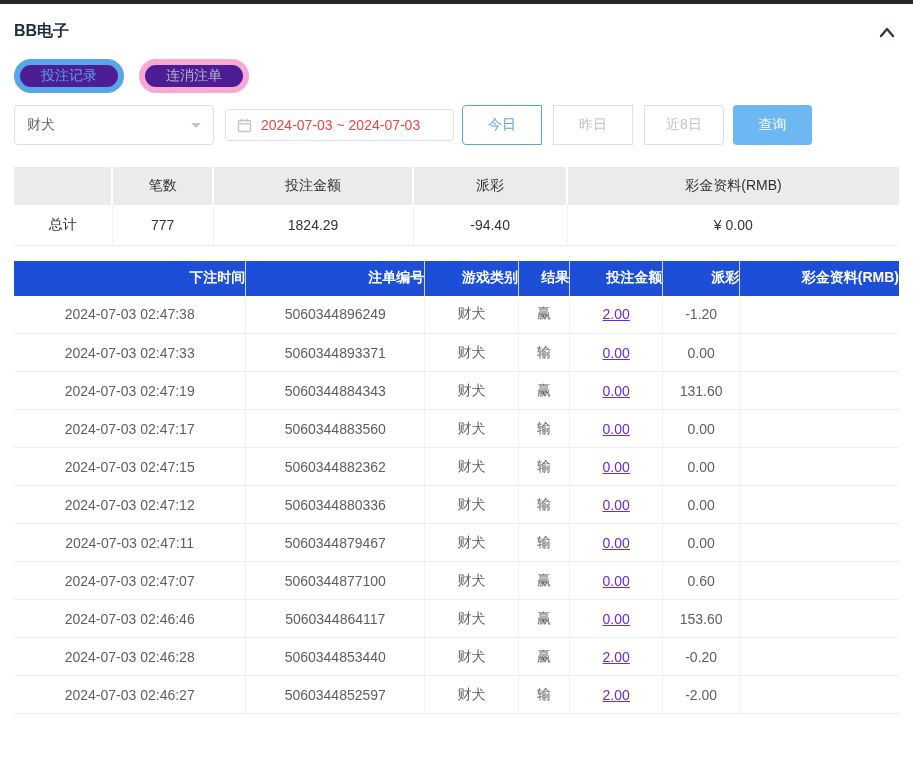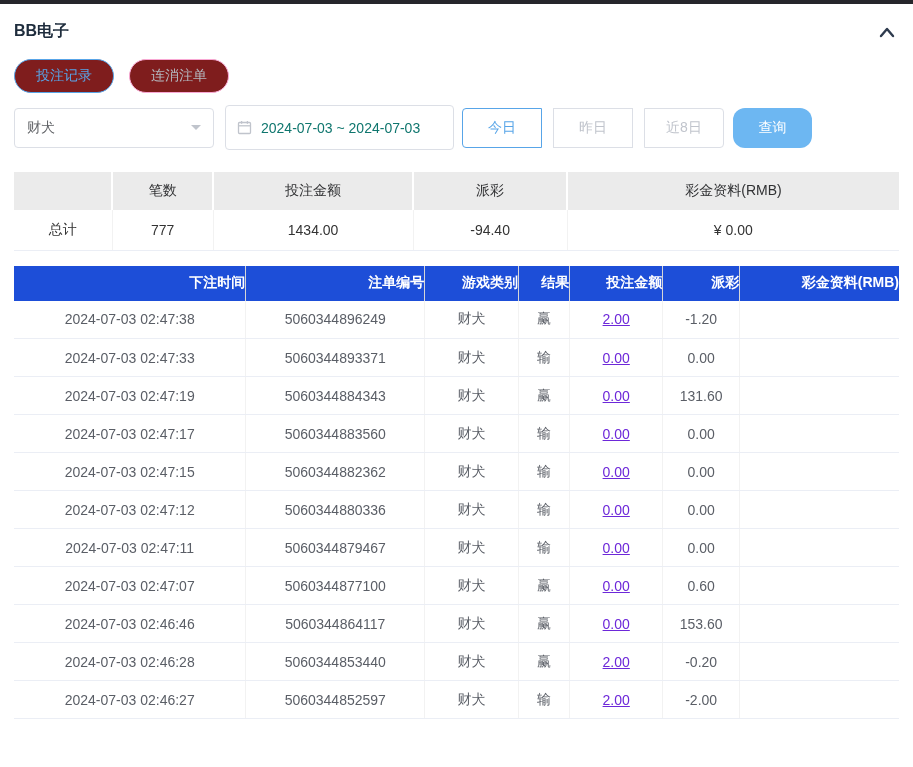--- a/index.html
+++ b/index.html
@@ -6,44 +6,44 @@
   html,body { width:913px; height:767px; overflow:hidden; background:#fff;
     font-family:"Liberation Sans","DejaVu Sans",sans-serif; }
   .top-bar { height:4px; background:#26262b; }
   .container { padding:0 14px; }
 
   .panel-header { display:flex; justify-content:space-between; align-items:center; padding-top:17px; }
   .panel-title { font-size:16px; font-weight:bold; color:#1f2d3d; }
   .collapse-btn { background:none; border:none; cursor:pointer; padding:2px; line-height:0; }
 
   .tabs { margin-top:17px; display:flex; gap:15px; }
-  .tab { height:34px; padding:0 21px; border:1px solid #f9a8d4; border-radius:17px;
-    font-size:14px; color:#b4b8bf; background:#7f1d1d; cursor:pointer;
+  .tab { height:34px; padding:0 21px; border:6px solid #f9a8d4; border-radius:17px;
+    font-size:14px; color:#b4b8bf; background:#4c1d95; cursor:pointer;
     font-family:inherit; }
   .tab.active { border-color:#58a5e8; color:#58a5e8; }
 
   .filter-row { margin-top:12px; display:flex; align-items:center; }
   .select-box { width:200px; height:40px; border:1px solid #dcdfe6; border-radius:4px;
     display:flex; align-items:center; justify-content:space-between; padding:0 12px;
     color:#606266; font-size:14px; cursor:pointer; background:#fff; }
   .caret-down { width:0; height:0; border:5px solid transparent; border-top-color:#c0c4cc;
     margin-top:5px; }
-  .date-box { margin-left:11px; width:229px; height:45px; border:1px solid #dcdfe6;
+  .date-box { margin-left:11px; width:229px; height:32px; border:1px solid #dcdfe6;
     border-radius:4px; display:flex; align-items:center; gap:9px; padding:0 11px;
-    color:#0f766e; font-size:14px; cursor:pointer; background:#fff; }
+    color:#ef4444; font-size:14px; cursor:pointer; background:#fff; }
 
   .range-group { margin-left:8px; display:flex;gap:12px; }
   .range-btn { width:80px; height:40px; border:1px solid #dcdfe6; background:#fff;
     color:#c0c4cc; font-size:14px; margin-left:-1px; cursor:pointer; font-family:inherit; }
   .range-btn:first-child { margin-left:0; border-radius:4px 0 0 4px; }
   .range-btn:last-child { border-radius:0 4px 4px 0; }
   .range-btn.active { border-color:#58a5e8; color:#58a5e8; position:relative; z-index:1; }
 
   .search-btn { margin-left:9px; width:79px; height:40px; background:#6db7f2; color:#fff;
-    border:none; border-radius:12px; font-size:14px; cursor:pointer; font-family:inherit; }
+    border:none; border-radius:4px; font-size:14px; cursor:pointer; font-family:inherit; }
 
   table { width:100%; border-collapse:collapse; table-layout:fixed; font-size:14px; }
 
   .summary-table { margin-top:22px; }
   .summary-table th { background:#ebebeb; height:38px; font-weight:normal; color:#303133;
     text-align:center; border-right:2px solid #fff; }
   .summary-table th:last-child { border-right:none; }
   .summary-table td { height:40px; text-align:center; color:#333;
     border-bottom:1px solid #ebeef5; border-right:1px solid #f2f2f2; }
   .summary-table td:last-child { border-right:none; }
@@ -123,21 +123,21 @@
         <th>笔数</th>
         <th>投注金额</th>
         <th>派彩</th>
         <th>彩金资料(RMB)</th>
       </tr>
     </thead>
     <tbody>
       <tr>
         <td>总计</td>
         <td>777</td>
-        <td>1434.00</td>
+        <td>1824.29</td>
         <td class="neg">-94.40</td>
         <td>¥ 0.00</td>
       </tr>
     </tbody>
   </table>
 
   <table class="bet-table">
     <colgroup>
       <col style="width:26.2%">
         <col style="width:20.2%">

